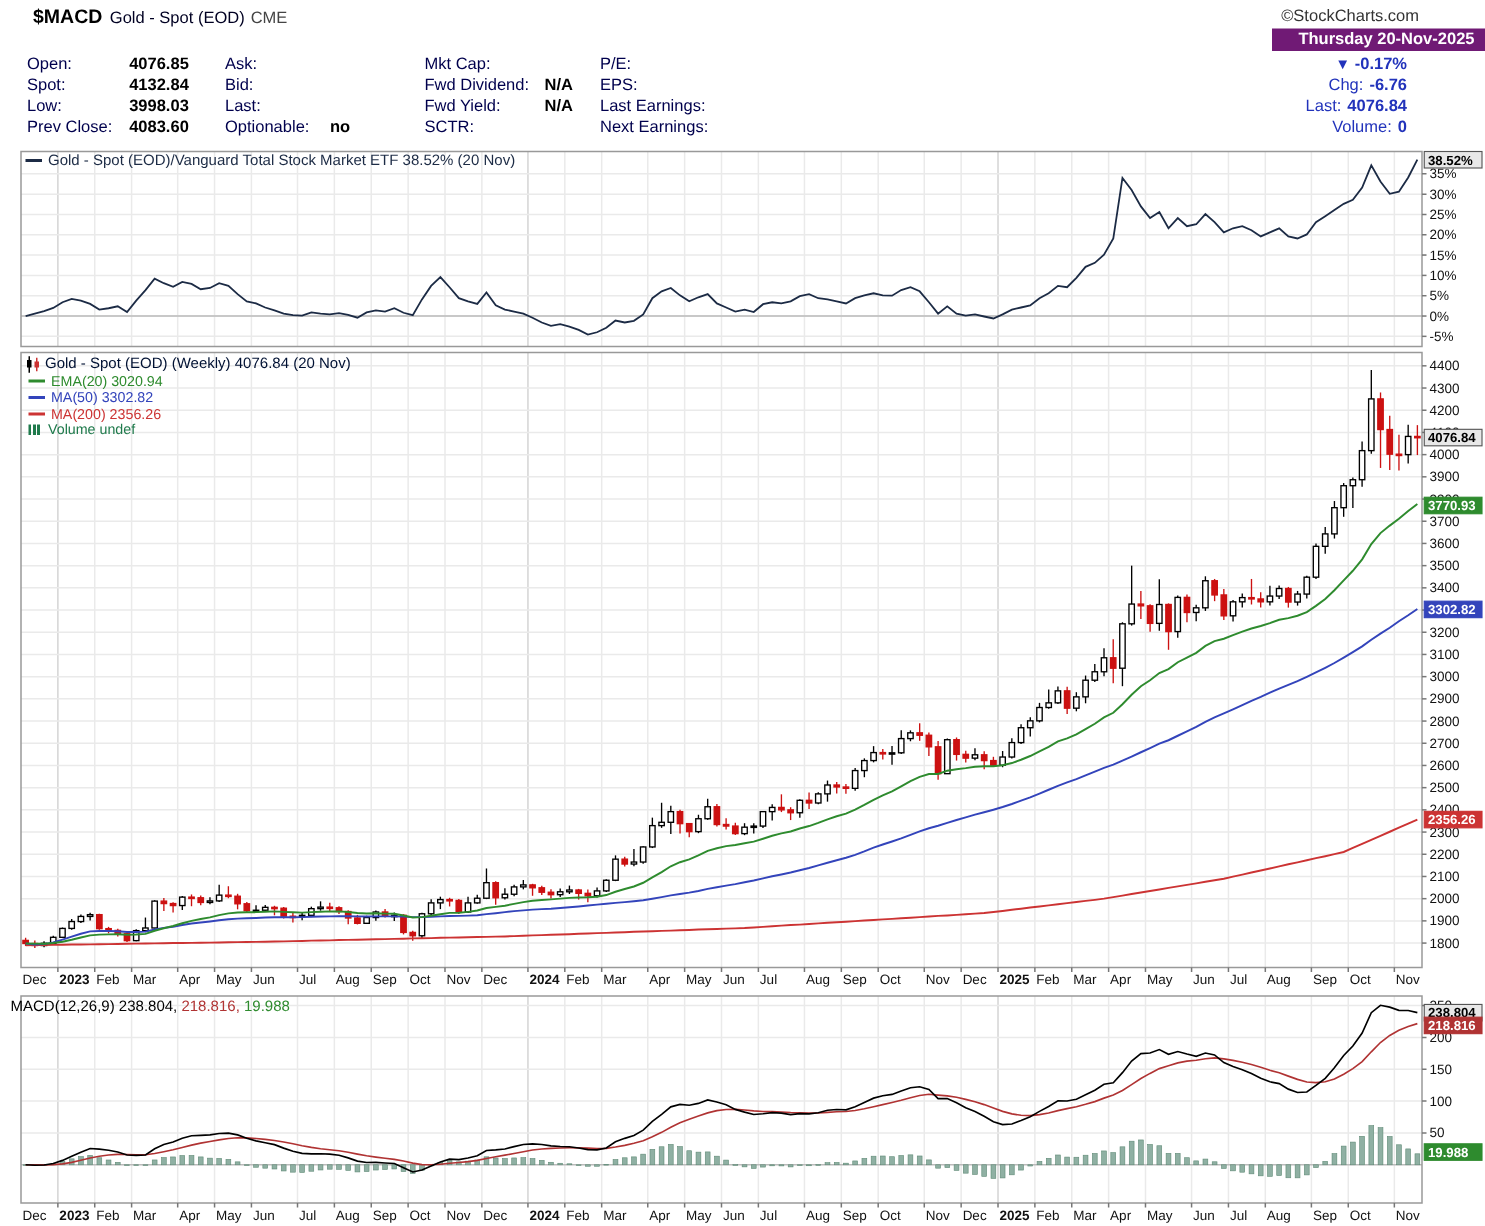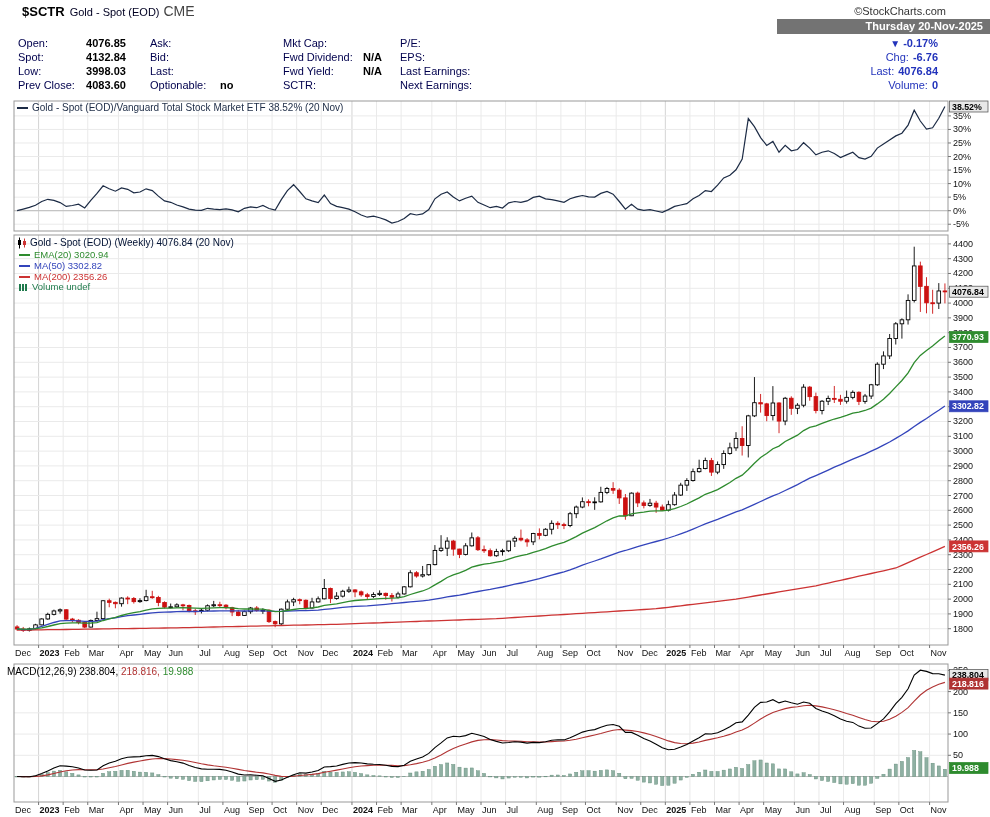--- a/index.html
+++ b/index.html
@@ -4,23 +4,23 @@
 <style>
   *{margin:0;padding:0;box-sizing:border-box}
   html,body{width:990px;height:817px}
   body{position:relative;background:#ffffff;font-family:"Liberation Sans","DejaVu Sans",sans-serif;overflow:hidden}
   .page{position:absolute;inset:0;background:#ffffff}
 
   
   .topbar{position:absolute;top:2px;left:0;width:990px;height:18px;padding-left:22px;white-space:nowrap}
   .symbol{font-size:13px;font-weight:bold;color:#000000}
   .sym-desc{font-size:11px;color:#000022;margin-left:5px}
-  .sym-exch{font-size:14px;color:#444444;margin-left:4px}
+  .sym-exch{font-size:11px;color:#444444;margin-left:4px}
   .credit{position:absolute;top:3px;right:44px;font-size:11px;color:#333333}
-  .datebar{position:absolute;top:19px;right:0;width:213px;height:15px;background:#737373;color:#ffffff;
+  .datebar{position:absolute;top:19px;right:0;width:142px;height:15px;background:#701a75;color:#ffffff;
            font-size:11px;font-weight:bold;line-height:15px;text-align:right;padding-right:7px}
 
   
   .quote{position:absolute;top:36px;left:0;width:990px;height:58px;font-size:11px;color:#00004d}
   .qcol{position:absolute;top:0}
   .qc1{left:18px}.qc2{left:150px}.qc3{left:283px}.qc4{left:400px}
   .qrow{height:14px;line-height:14px;white-space:nowrap}
   .ql{display:inline-block;color:#00004d}
   .qc1 .ql{width:62px}.qc2 .ql{width:70px}.qc3 .ql{width:80px}.qc4 .ql{width:84px}
   .qv{font-weight:bold;color:#000000}
@@ -46,21 +46,21 @@
   .cicon{vertical-align:middle;margin-right:3px}
   .legend{position:absolute;left:19px;top:250px;font-size:9.5px;line-height:10.8px}
   .lrow{white-space:nowrap}
 </style>
 </head>
 <body>
 
 <div class="page">
 
   <div class="topbar">
-    <span class="symbol">$SCTR</span><span class="sym-desc">Gold - Spot (EOD)</span><span class="sym-exch">CME</span>
+    <span class="symbol">$MACD</span><span class="sym-desc">Gold - Spot (EOD)</span><span class="sym-exch">CME</span>
     <span class="credit">©StockCharts.com</span>
   </div>
   <div class="datebar">Thursday 20-Nov-2025</div>
 
   <div class="quote">
     <div class="qcol qc1">
       <div class="qrow"><span class="ql">Open:</span><span class="qv">4076.85</span></div>
       <div class="qrow"><span class="ql">Spot:</span><span class="qv">4132.84</span></div>
       <div class="qrow"><span class="ql">Low:</span><span class="qv">3998.03</span></div>
       <div class="qrow"><span class="ql">Prev Close:</span><span class="qv">4083.60</span></div>

